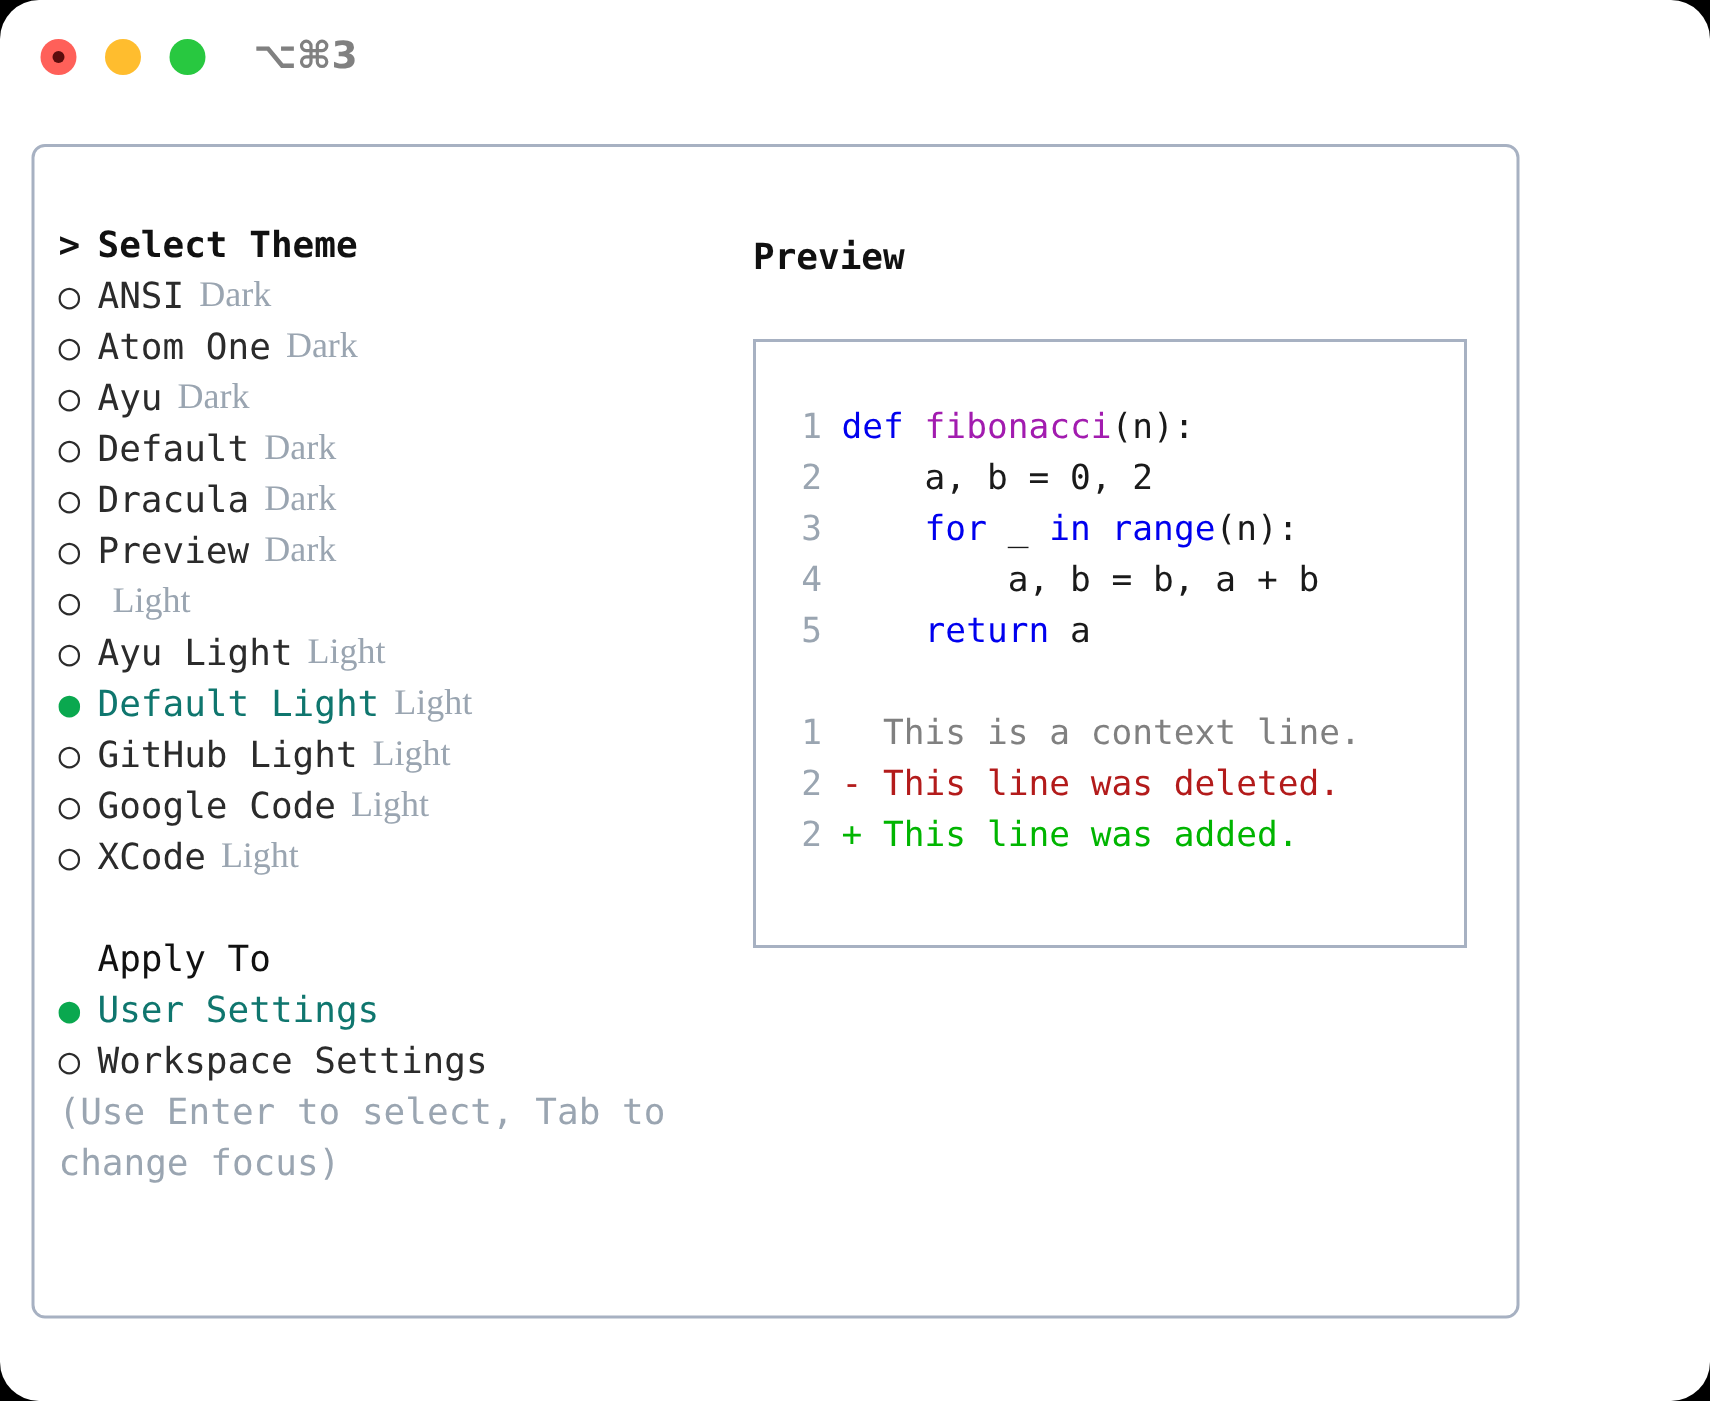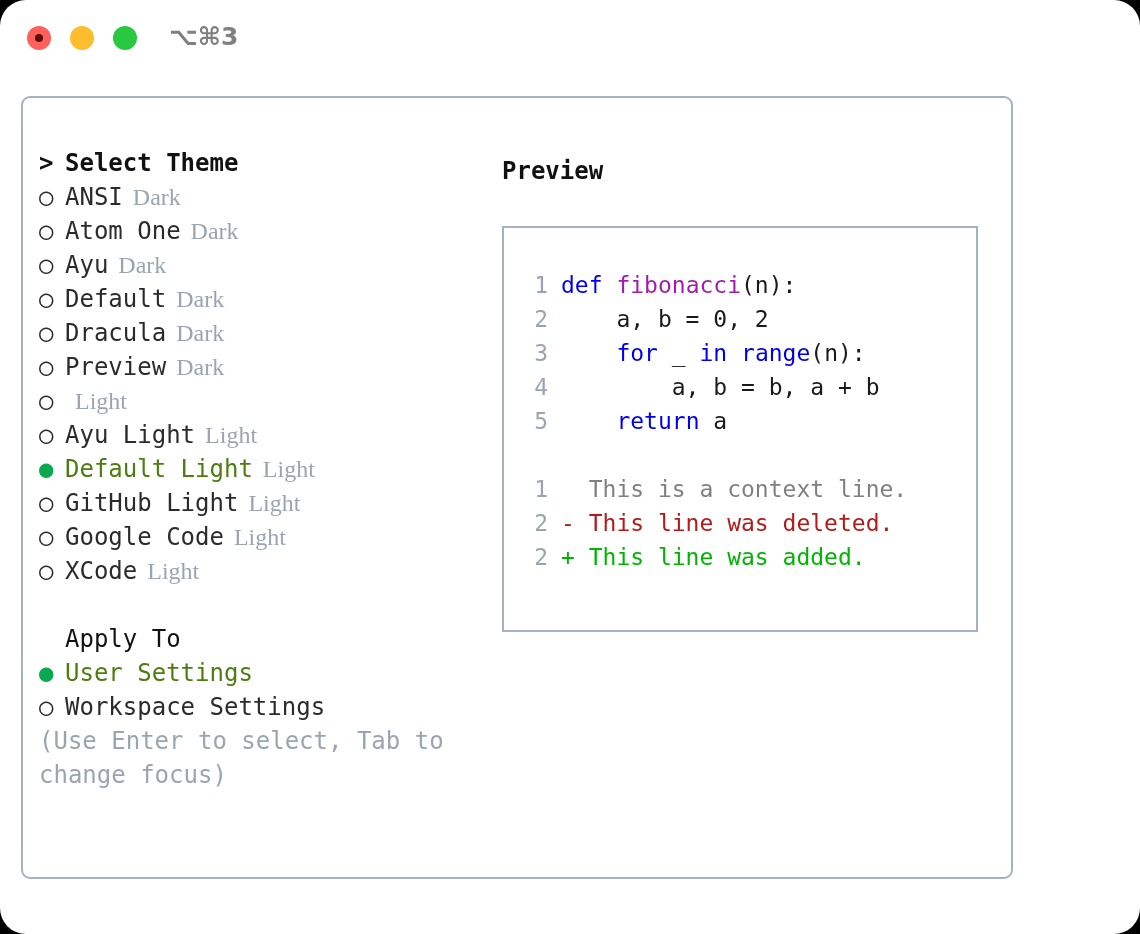--- a/index.html
+++ b/index.html
@@ -99,21 +99,21 @@
     width: 26px;
     flex: 0 0 26px;
     text-align: left;
     font-size: 24px;
   }
   .row.header .marker { font-weight: bold; color: #111111; }
   .row.header .label  { font-weight: bold; color: #111111; }
   .marker.dot-filled { color: #0aa84f; }
   .marker.dot-empty  { color: #2b2b2b; }
   .label { color: #2b2b2b; }
-  .row.selected .label { color: #4d7c0f; }
+  .row.selected .label { color: #0f766e; }
   .badge {
     color: #9aa5b1;
     margin-left: 10px;
     font-family: Liberation Serif, serif;
   }
 
   .spacer-row { height: 34px; }
 
   .section-head {
     height: 34px;

